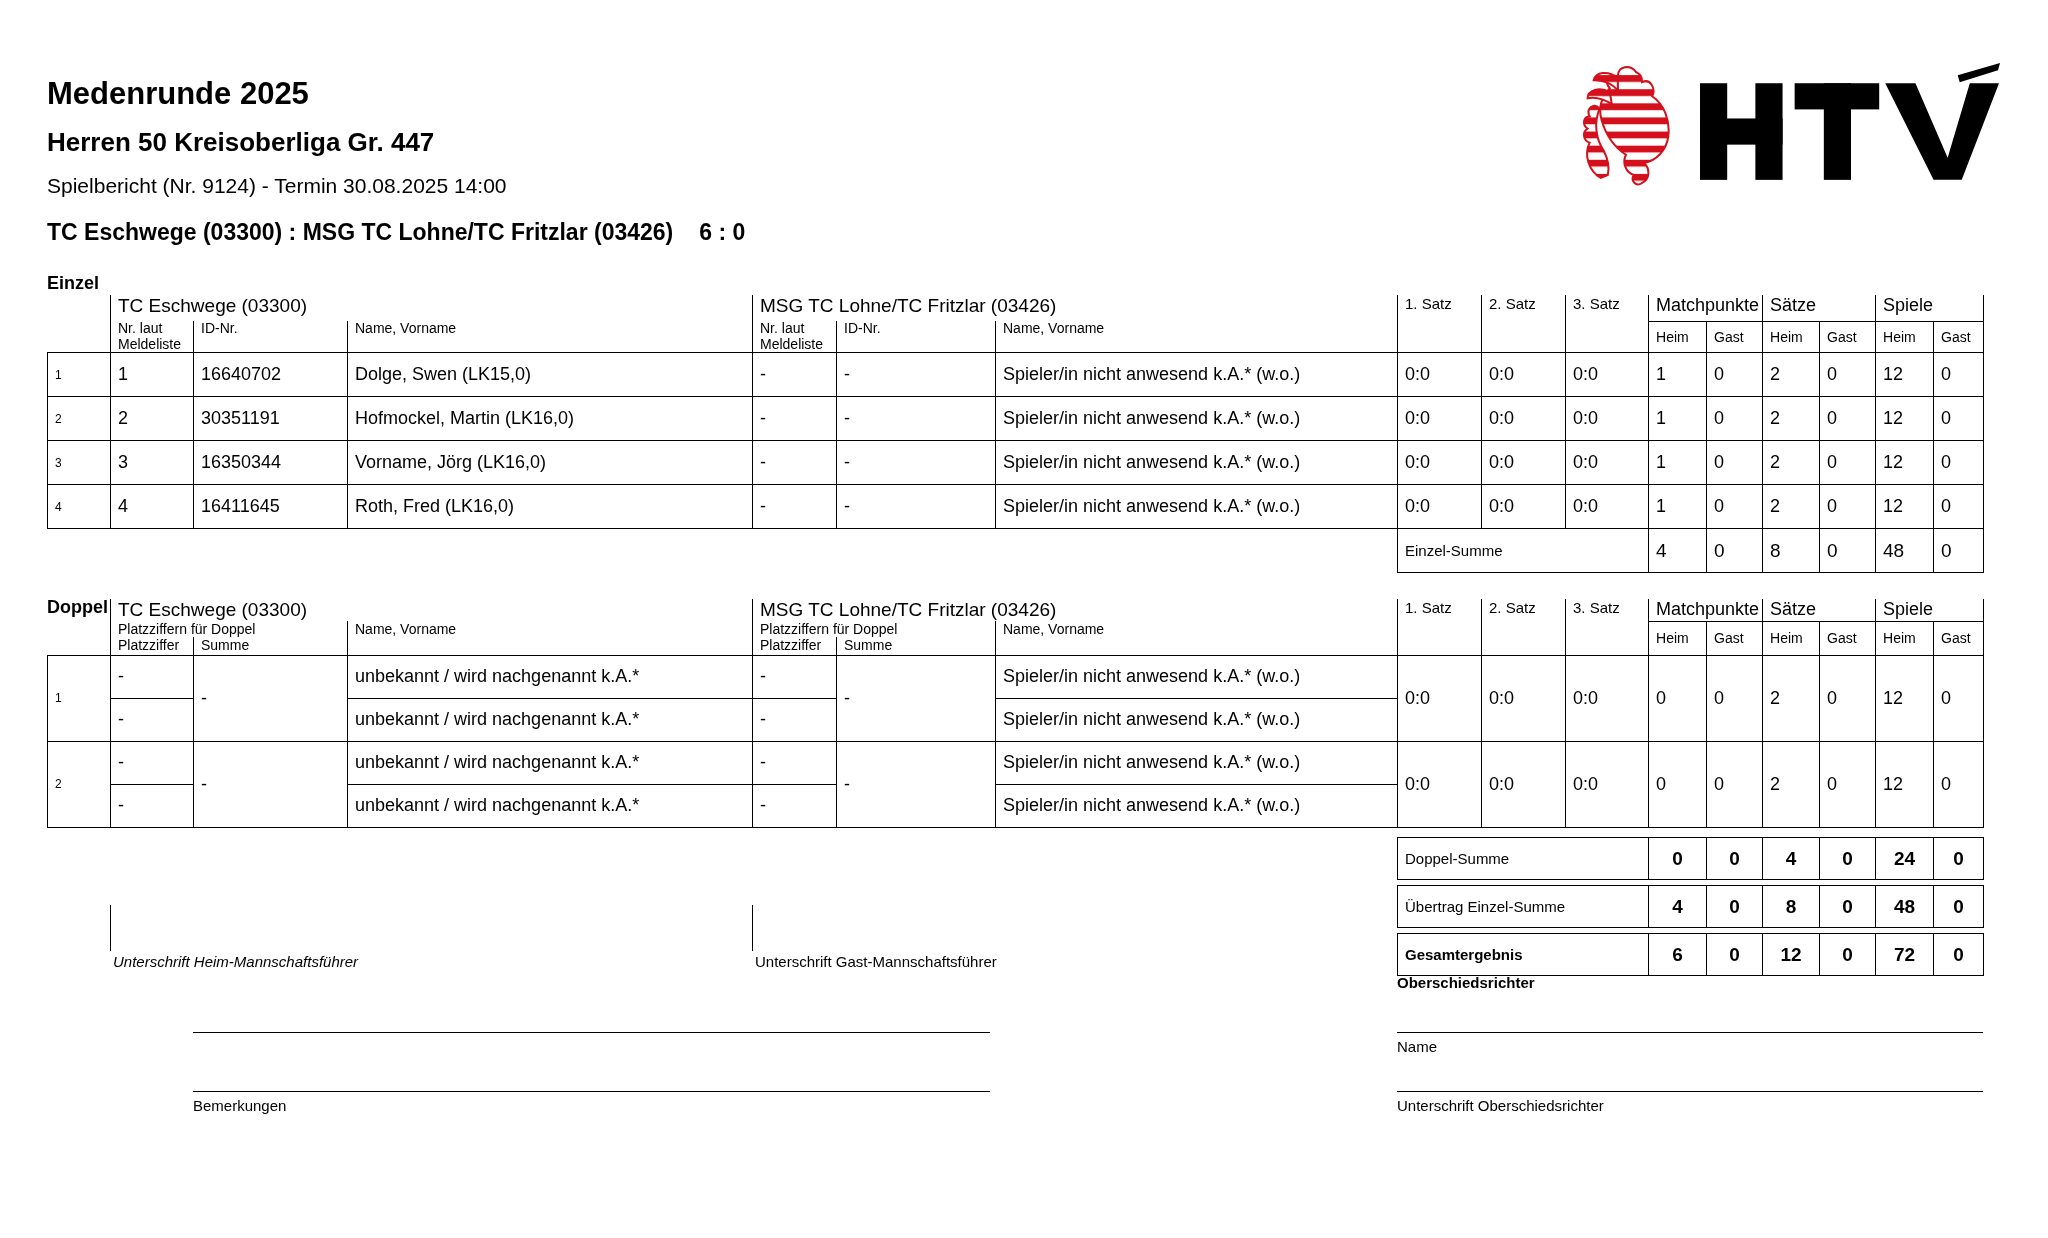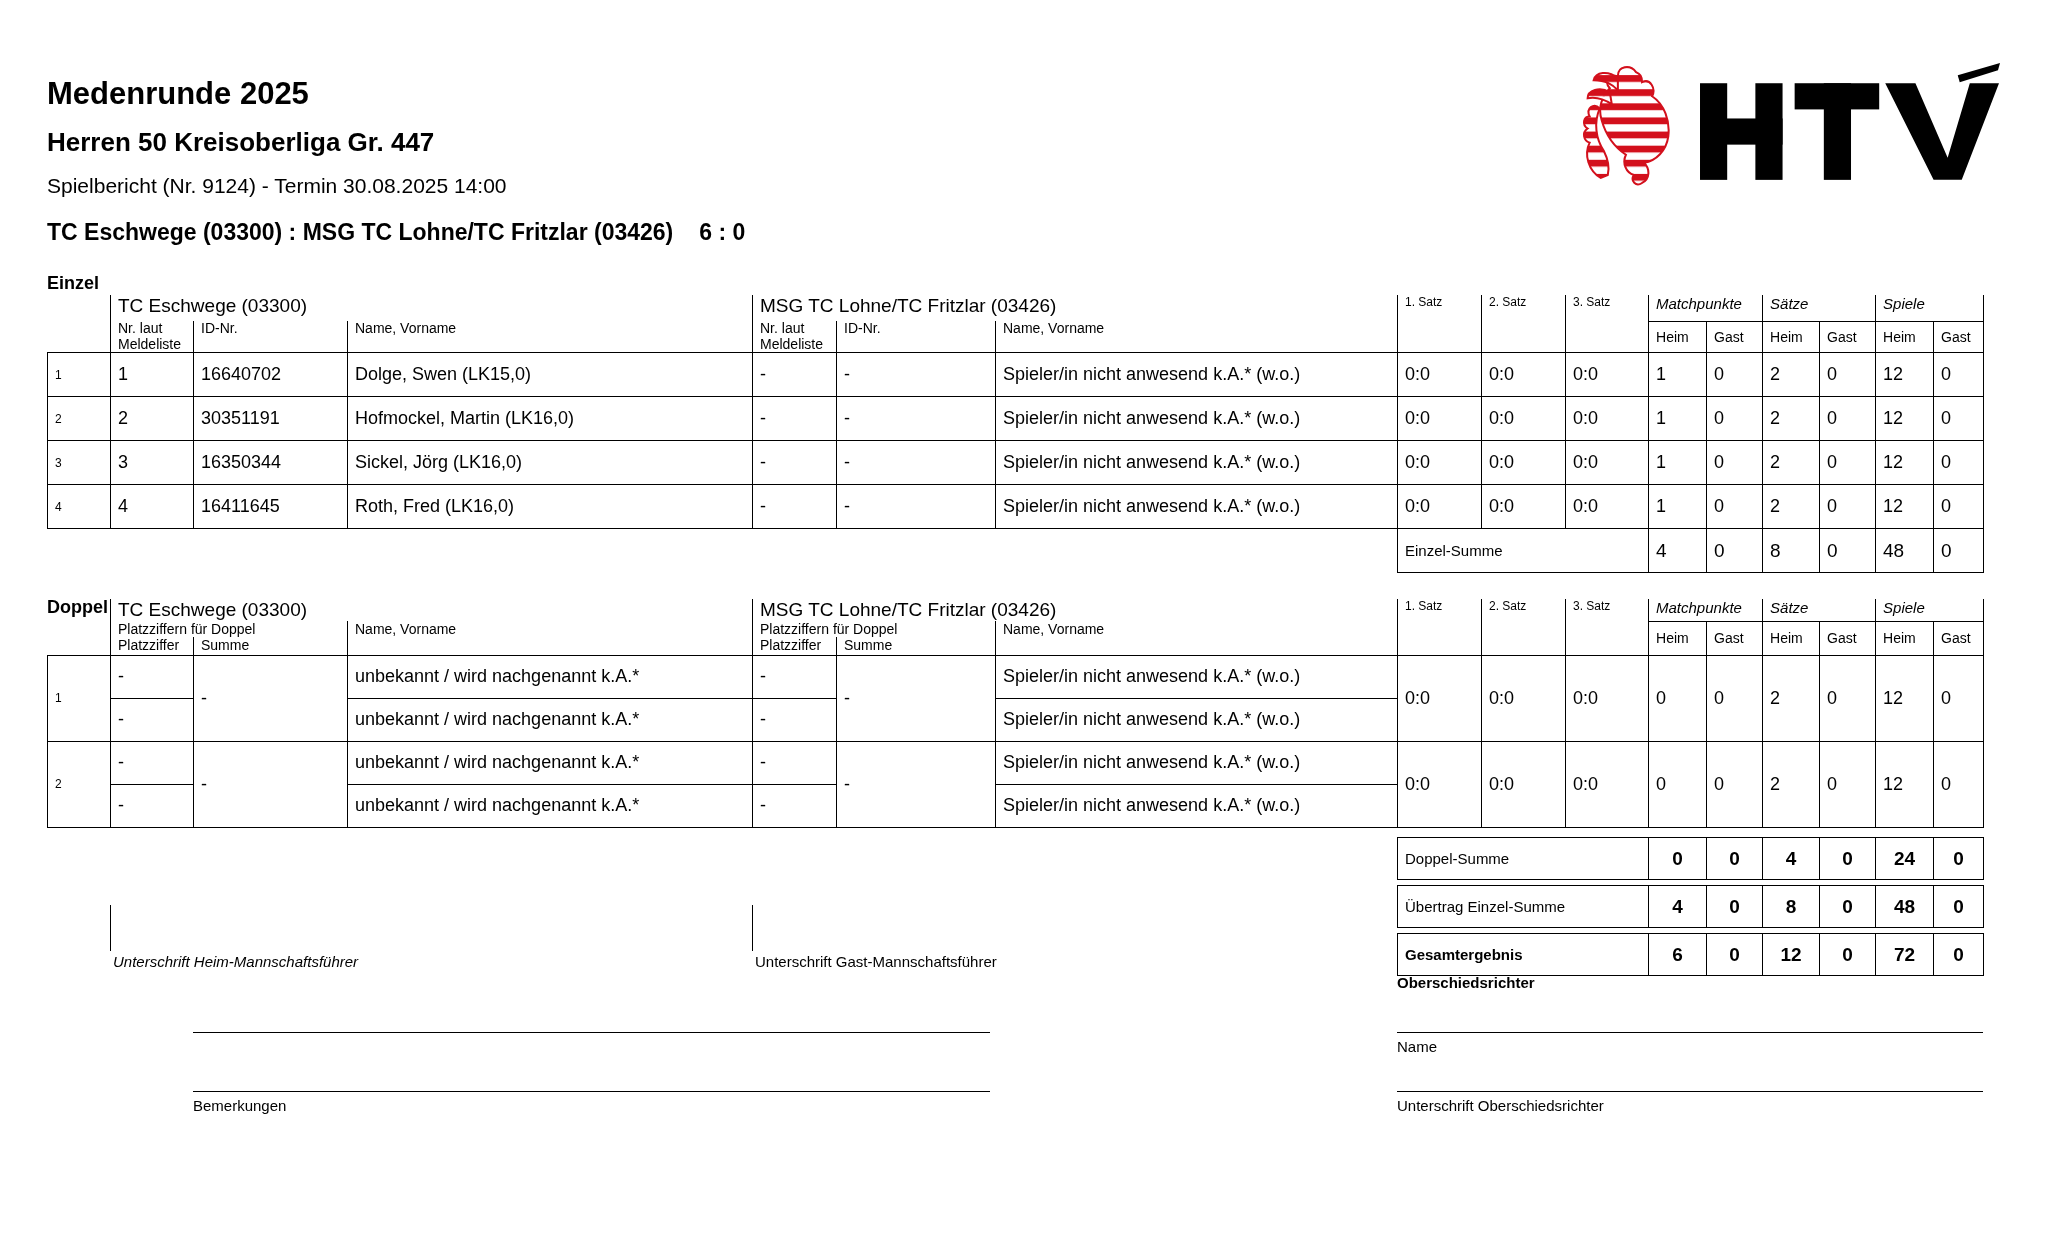--- a/index.html
+++ b/index.html
@@ -29,24 +29,24 @@
   .nb { border: none; }
   .bc { border: 1px solid #000; font-size: 18px; }
   .c  { text-align: center; }
   .numc { font-size: 12px; text-align: center; }
 
   
   .team   { font-size: 19px; font-weight: bold; vertical-align: top; padding-top: 2px;
             border-left: 1px solid #000; }
   .colh   { font-size: 14px; vertical-align: top; padding-top: 2px; line-height: 1.12;
             white-space: normal !important; border-left: 1px solid #000; border-bottom: 1px solid #000; }
-  .satzh  { font-size: 12px; text-align: center; vertical-align: top; padding-top: 3px;
+  .satzh  { font-size: 15px; text-align: center; vertical-align: top; padding-top: 3px;
             border-left: 1px solid #000; border-bottom: 1px solid #000; }
-  .grouph { font-size: 15px; text-align: center; vertical-align: top; padding-top: 3px;
-            border-left: 1px solid #000; border-bottom: 1px solid #000; font-style: italic; }
+  .grouph { font-size: 18px; text-align: center; vertical-align: top; padding-top: 3px;
+            border-left: 1px solid #000; border-bottom: 1px solid #000; }
   .hg     { font-size: 14px; text-align: center; vertical-align: middle;
             border-left: 1px solid #000; border-bottom: 1px solid #000; }
   .br     { border-right: 1px solid #000; }
 
   .hr1 th { height: 26px; }
   .hr2 th { height: 30px; }
 
   table.einzel tbody tr { height: 44px; }
   table.doppel tbody tr { height: 43px; }
   .dr1 th { height: 22px; }
@@ -194,21 +194,21 @@
       <td class="bc c">0</td>
       <td class="bc c">2</td>
       <td class="bc c">0</td>
       <td class="bc c">12</td>
       <td class="bc c">0</td>
     </tr>
     <tr>
       <td class="bc numc">3</td>
       <td class="bc c">3</td>
       <td class="bc">16350344</td>
-      <td class="bc">Sickel, Jörg (LK16,0)</td>
+      <td class="bc">Vorname, Jörg (LK16,0)</td>
       <td class="bc c">-</td>
       <td class="bc">-</td>
       <td class="bc">Spieler/in nicht anwesend k.A.* (w.o.)</td>
       <td class="bc c">0:0</td>
       <td class="bc c">0:0</td>
       <td class="bc c">0:0</td>
       <td class="bc c">1</td>
       <td class="bc c">0</td>
       <td class="bc c">2</td>
       <td class="bc c">0</td>

